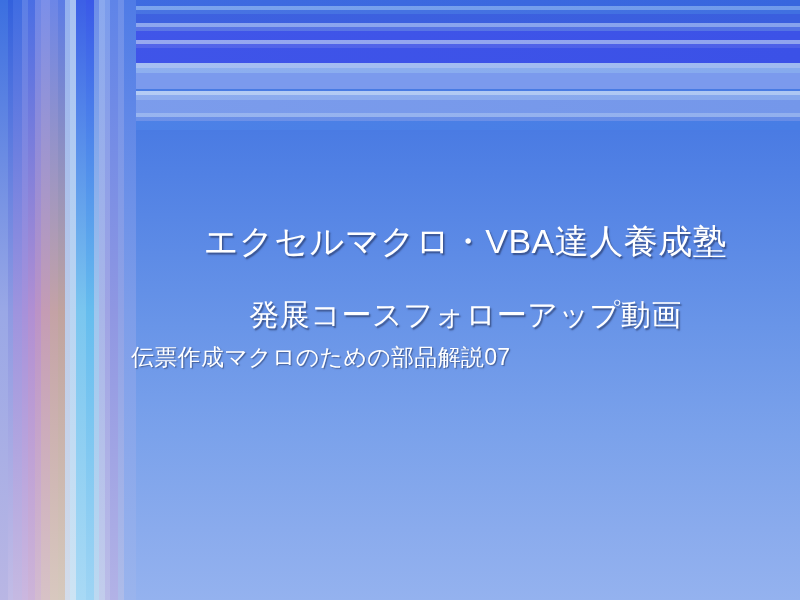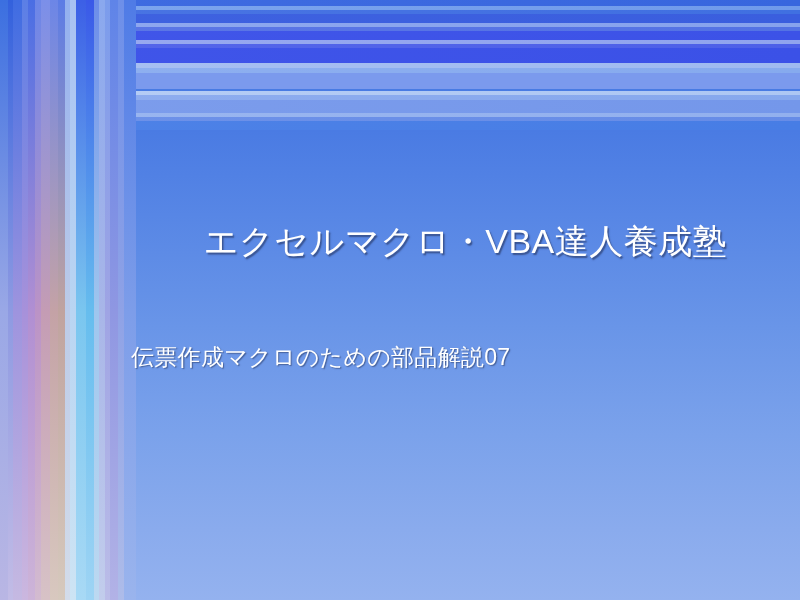--- a/index.html
+++ b/index.html
@@ -204,16 +204,17 @@
       <div class="stripe" style="left: 94px; width: 5px; background: linear-gradient(rgb(108, 141, 233) 0%, rgb(159, 198, 238) 52%, rgb(188, 217, 241) 100%);"></div>
       <div class="stripe" style="left: 99px; width: 6px; background: linear-gradient(rgb(138, 168, 238) 0%, rgb(168, 182, 232) 52%, rgb(194, 205, 236) 100%);"></div>
       <div class="stripe" style="left: 105px; width: 5px; background: linear-gradient(rgb(123, 156, 236) 0%, rgb(159, 164, 228) 52%, rgb(187, 189, 232) 100%);"></div>
       <div class="stripe" style="left: 110px; width: 8px; background: linear-gradient(rgb(95, 132, 232) 0%, rgb(143, 151, 226) 52%, rgb(178, 178, 230) 100%);"></div>
       <div class="stripe" style="left: 118px; width: 6px; background: linear-gradient(rgb(109, 143, 233) 0%, rgb(143, 162, 230) 52%, rgb(174, 188, 233) 100%);"></div>
       <div class="stripe" style="left: 124px; width: 12px; background: linear-gradient(rgb(79, 123, 230) 0%, rgb(125, 157, 233) 52%, rgb(154, 180, 237) 100%);"></div>
     </div>
 
   <div class="text-layer">
     <div class="title-main">エクセルマクロ・VBA達人養成塾</div>
+    <div class="title-sub">発展コースフォローアップ動画</div>
     <div class="title-caption">伝票作成マクロのための部品解説07</div>
   </div>
 
 </div>
 
 </body></html>

